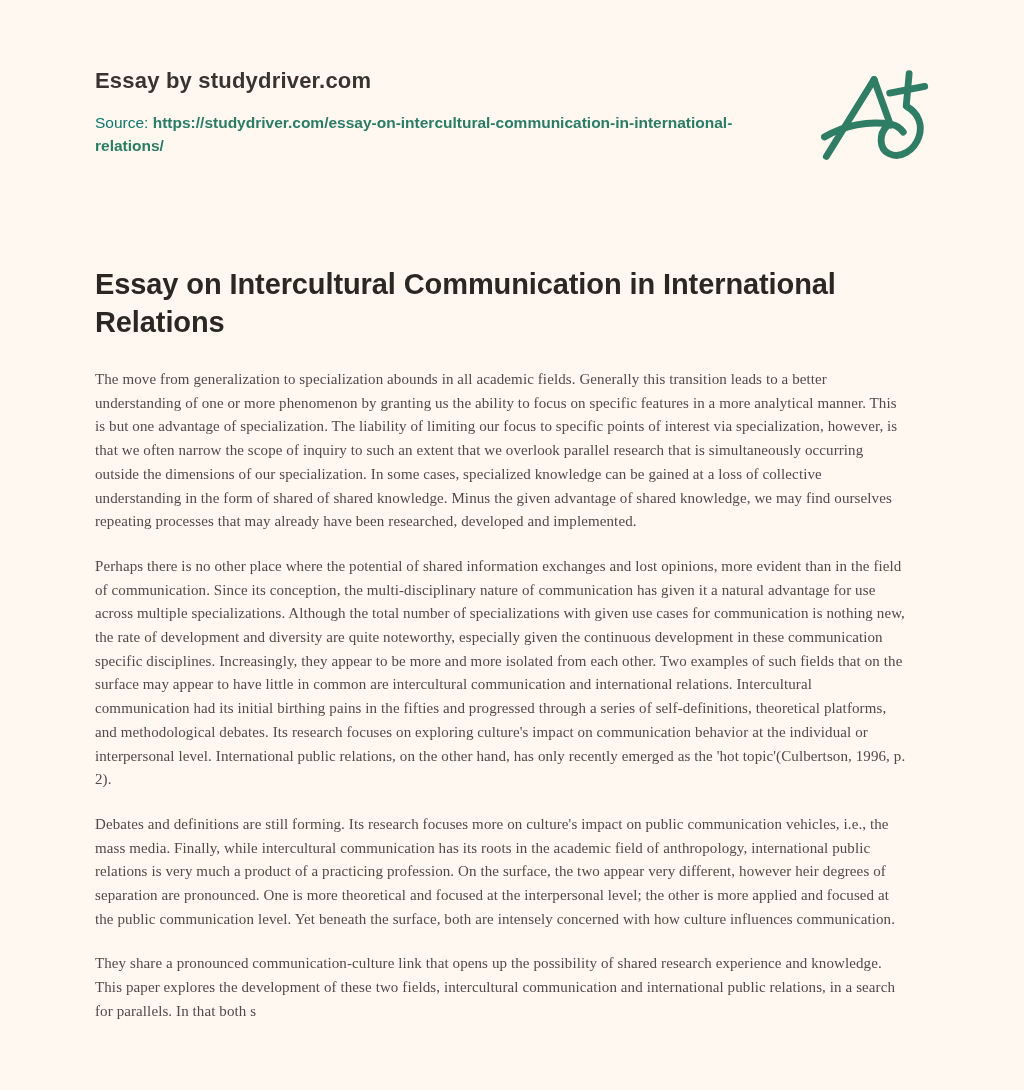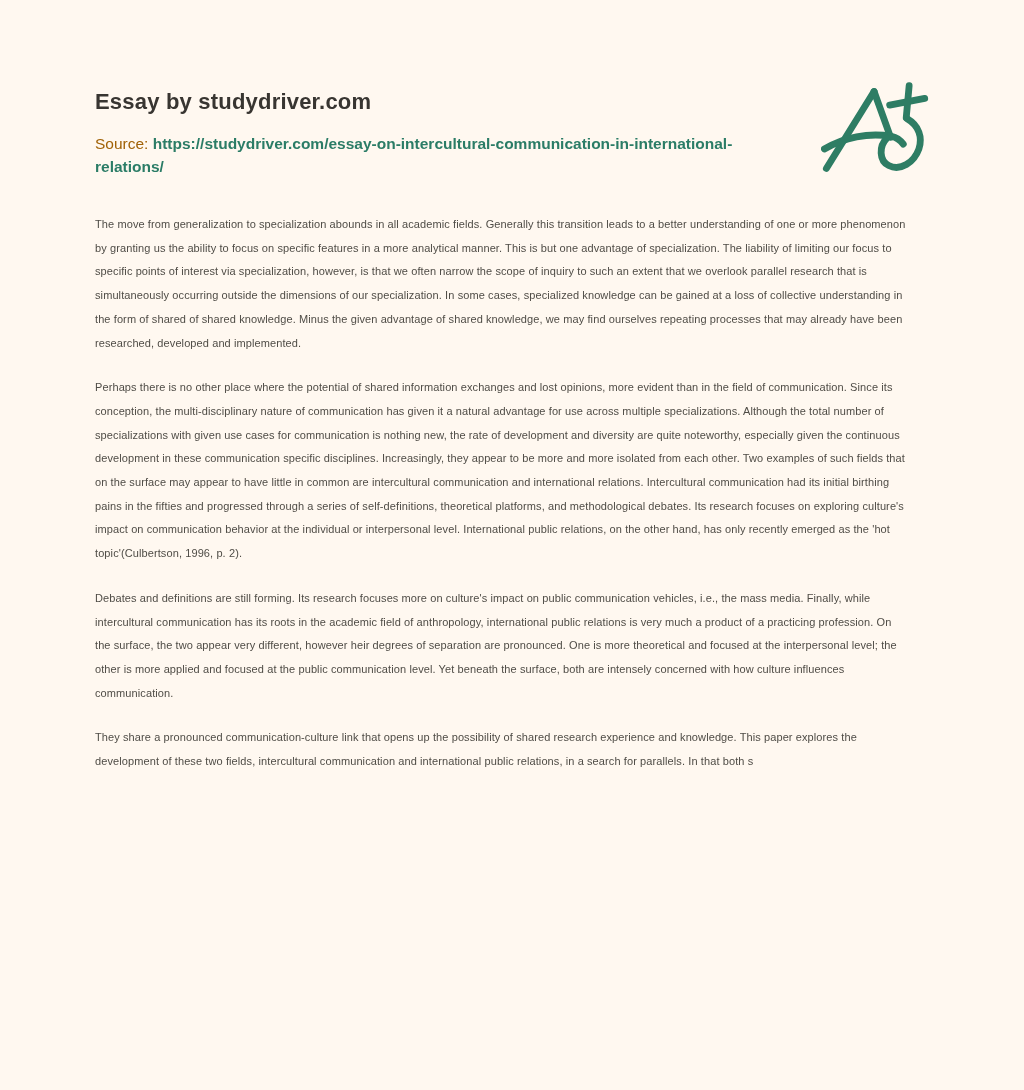--- a/index.html
+++ b/index.html
@@ -14,38 +14,37 @@
   .page {
     box-sizing: border-box;
     width: 1024px;
     height: 1090px;
     padding: 64px 99px 0 95px;
     overflow: hidden;
   }
   .header-row {
     display: flex;
     justify-content: space-between;
-    align-items: center;
-    margin-top: 12px;
+    align-items: flex-start;
   }
   .site-title {
     margin: 4px 0 0 0;
     font-size: 22px;
     font-weight: 700;
     letter-spacing: 0.2px;
     color: #383531;
   }
   .source-line {
     margin-top: 17px;
     max-width: 670px;
     font-size: 15.5px;
     line-height: 23px;
   }
   .source-label {
-    color: #a16207;
+    color: #0f766e;
   }
   .source-url {
     color: #2B7C66;
     text-decoration: none;
     overflow-wrap: anywhere;
     font-weight: bold;
   }
   .logo-wrap {
     width: 112px;
     height: 112px;
@@ -72,24 +71,25 @@
     font-weight: 700;
     letter-spacing: -0.1px;
     color: #2B2824;
   }
   .article-body {
     margin-top: 5px;
     max-width: 832px;
   }
   .article-body p {
     margin: 21px 16px 0 0;
-    font-size: 11px;
+    font-size: 15px;
     line-height: 23.7px;
     letter-spacing: 0.1px;
     color: #4F4C46;
+    font-family: Liberation Serif, serif;
   }
   .article-body p:first-child {
     margin-top: 27px;
   }
 </style>
 </head>
 <body>
 
 <div class="page">
 
@@ -113,20 +113,21 @@
 
         <path class="logo-stroke" d="M 87 46 C 99 53, 103 65, 99 77 C 94 91, 80 100, 68 94 C 58 89, 58 74, 66 66"></path>
 
         <path class="logo-stroke" d="M 89 12 L 86 45"></path>
 
         <path class="logo-stroke" d="M 69 32 L 105 25"></path>
       </svg>
     </div>
   </div>
 
+  <h2 class="article-title">Essay on Intercultural Communication in International Relations</h2>
 
   <div class="article-body">
     <p>The move from generalization to specialization abounds in all academic fields. Generally this transition leads to a better understanding of one or more phenomenon by granting us the ability to focus on specific features in a more analytical manner. This is but one advantage of specialization. The liability of limiting our focus to specific points of interest via specialization, however, is that we often narrow the scope of inquiry to such an extent that we overlook parallel research that is simultaneously occurring outside the dimensions of our specialization. In some cases, specialized knowledge can be gained at a loss of collective understanding in the form of shared of shared knowledge. Minus the given advantage of shared knowledge, we may find ourselves repeating processes that may already have been researched, developed and implemented.</p>
     <p>Perhaps there is no other place where the potential of shared information exchanges and lost opinions, more evident than in the field of communication. Since its conception, the multi-disciplinary nature of communication has given it a natural advantage for use across multiple specializations. Although the total number of specializations with given use cases for communication is nothing new, the rate of development and diversity are quite noteworthy, especially given the continuous development in these communication specific disciplines. Increasingly, they appear to be more and more isolated from each other. Two examples of such fields that on the surface may appear to have little in common are intercultural communication and international relations. Intercultural communication had its initial birthing pains in the fifties and progressed through a series of self-definitions, theoretical platforms, and methodological debates. Its research focuses on exploring culture's impact on communication behavior at the individual or interpersonal level. International public relations, on the other hand, has only recently emerged as the 'hot topic'(Culbertson, 1996, p. 2).</p>
     <p>Debates and definitions are still forming. Its research focuses more on culture's impact on public communication vehicles, i.e., the mass media. Finally, while intercultural communication has its roots in the academic field of anthropology, international public relations is very much a product of a practicing profession. On the surface, the two appear very different, however heir degrees of separation are pronounced. One is more theoretical and focused at the interpersonal level; the other is more applied and focused at the public communication level. Yet beneath the surface, both are intensely concerned with how culture influences communication.</p>
     <p>They share a pronounced communication-culture link that opens up the possibility of shared research experience and knowledge. This paper explores the development of these two fields, intercultural communication and international public relations, in a search for parallels. In that both s</p>
   </div>
 
 </div>
 

